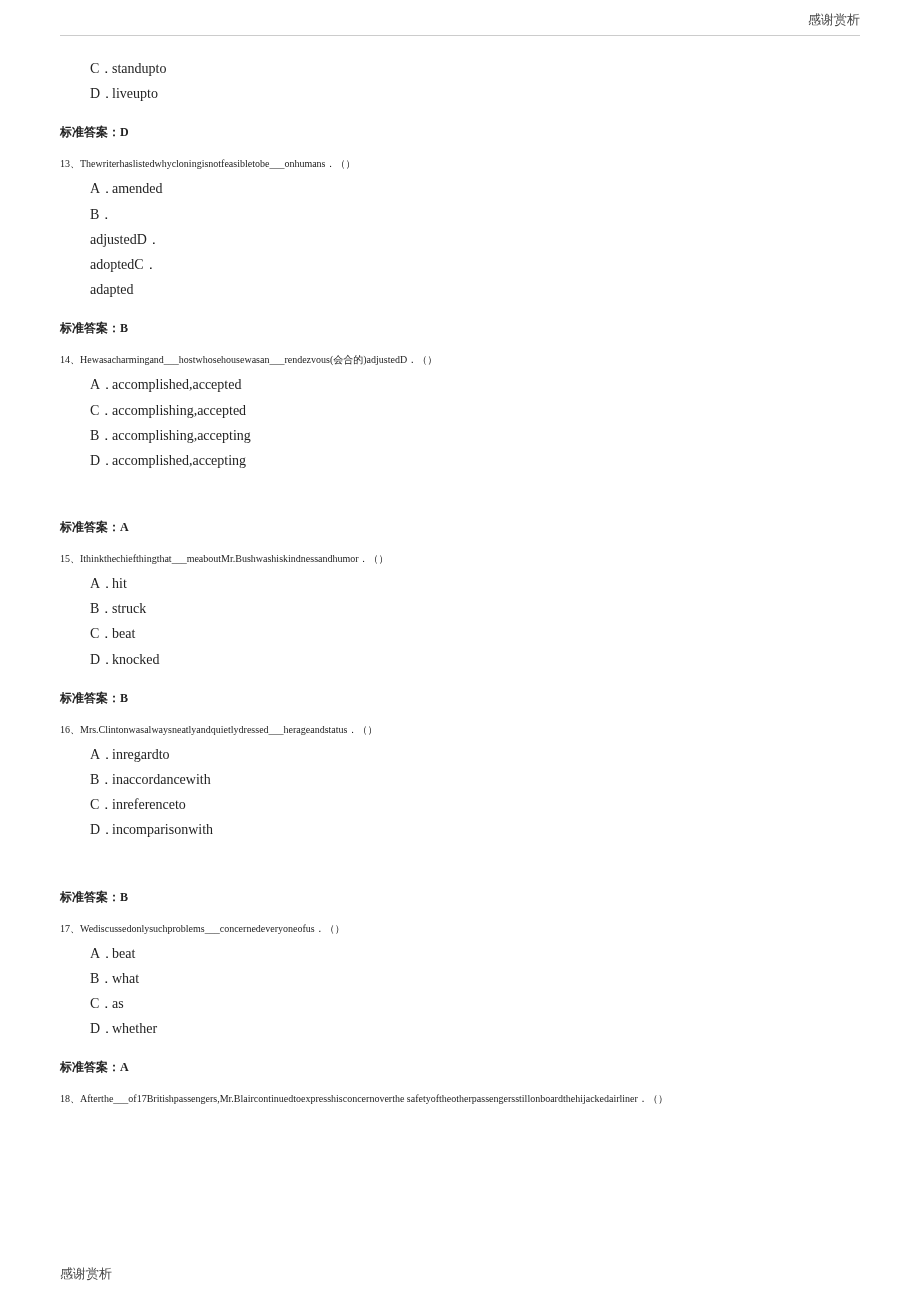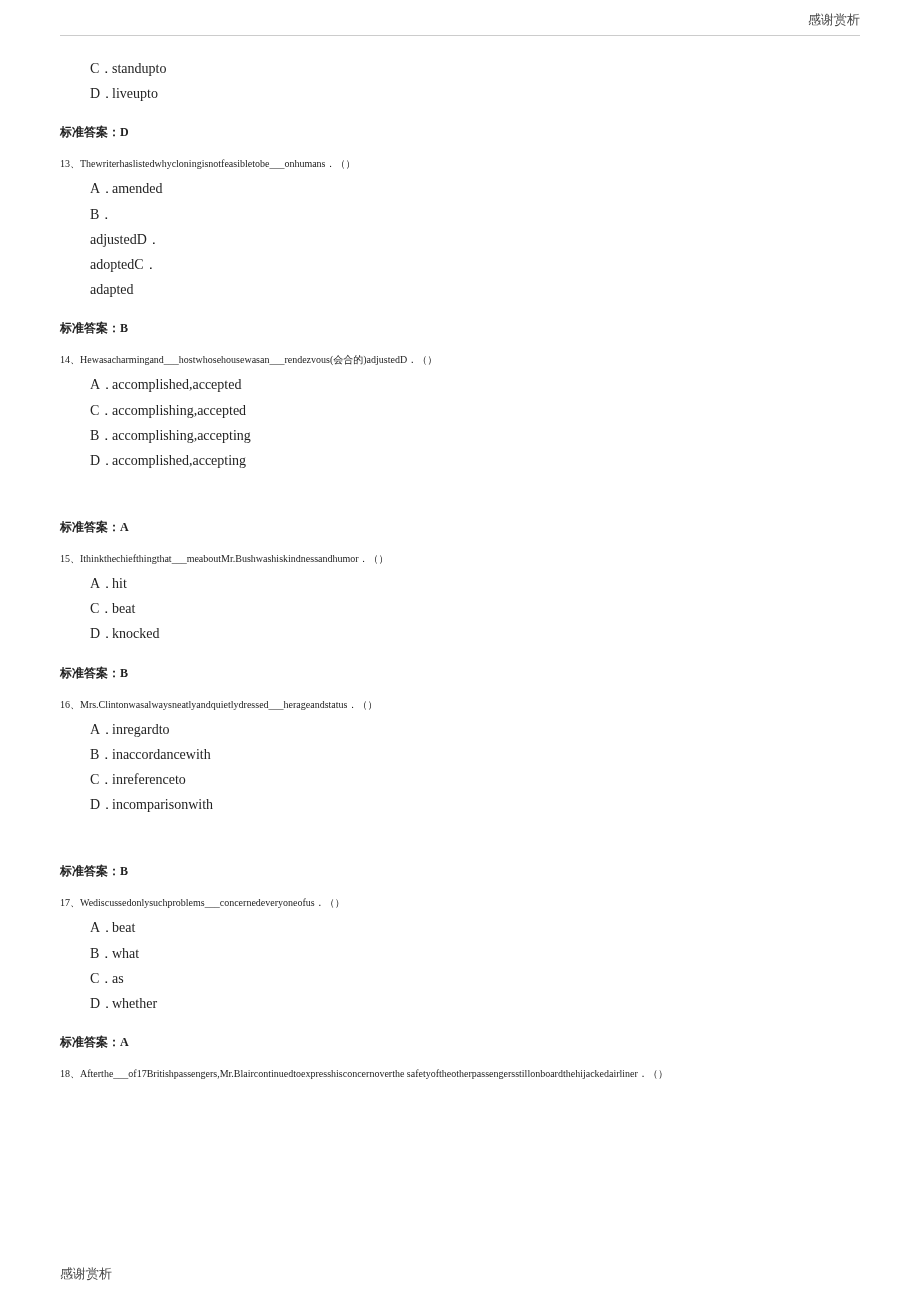--- a/index.html
+++ b/index.html
@@ -140,20 +140,23 @@
 
   <div class="section">
     <div class="question-line">
       <span>15、</span><span>Ithinkthechiefthingthat___meaboutMr.Bushwashiskindnessandhumor．（）</span>
     </div>
     <div class="option-list">
       <div class="option-item">
         <span class="opt-label">A．</span><span>hit</span>
       </div>
       <div class="option-item">
+        <span class="opt-label">B．</span><span>struck</span>
+      </div>
+      <div class="option-item">
         <span class="opt-label">C．</span><span>beat</span>
       </div>
       <div class="option-item">
         <span class="opt-label">D．</span><span>knocked</span>
       </div>
     </div>
   </div>
 
   <div class="answer-line">标准答案：B</div>
 

